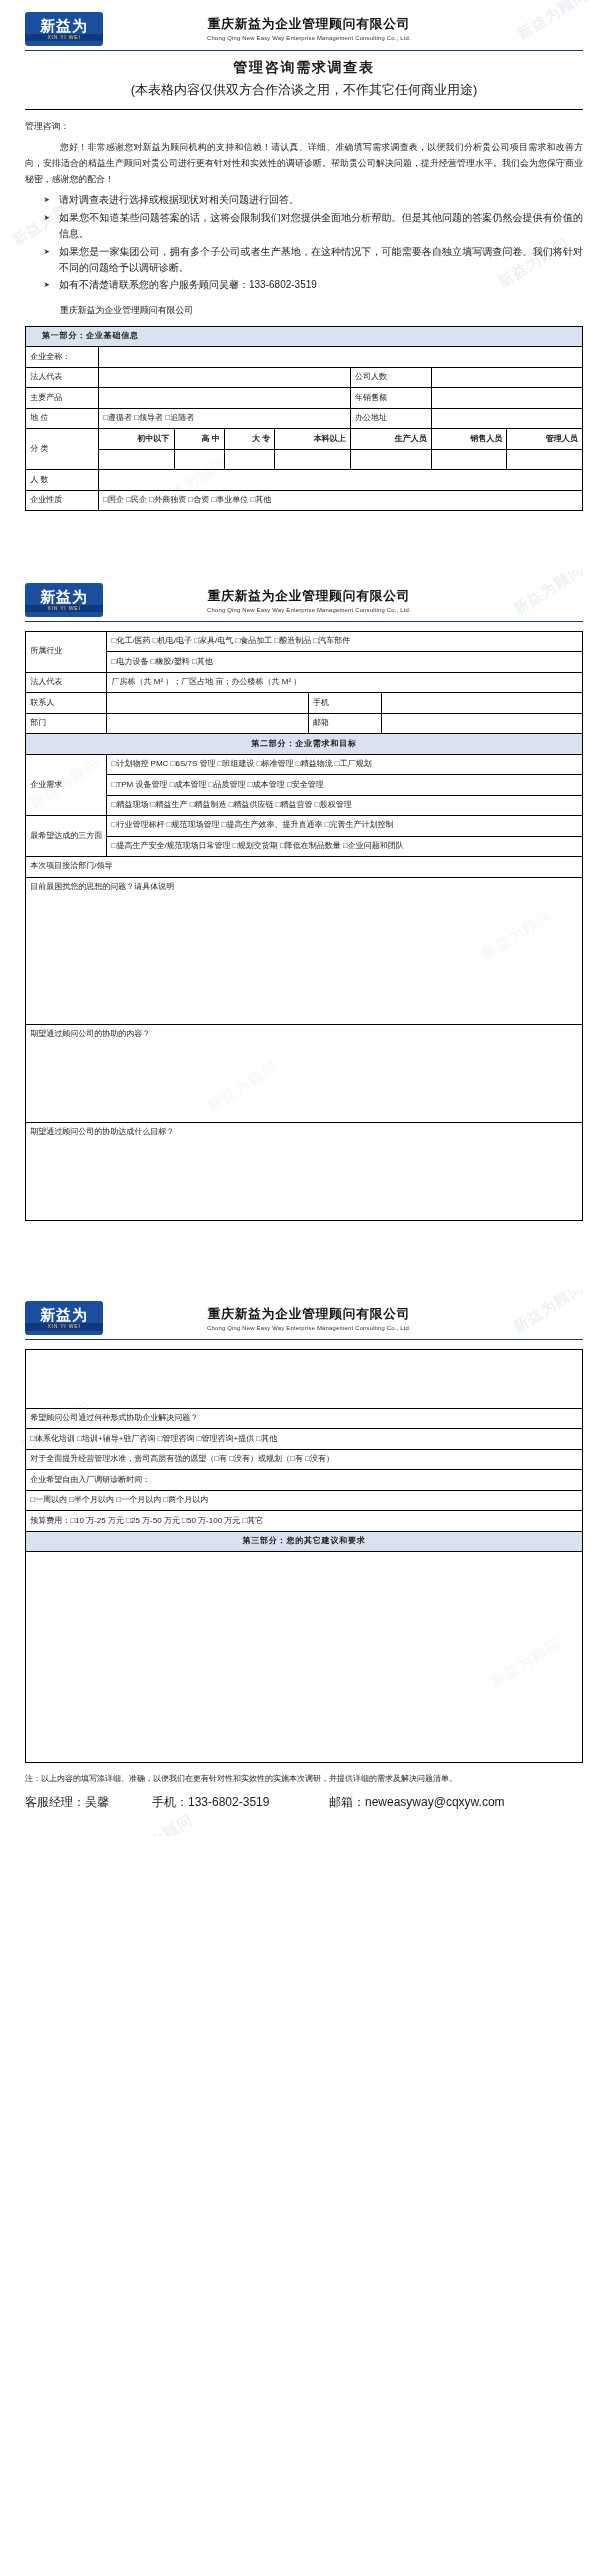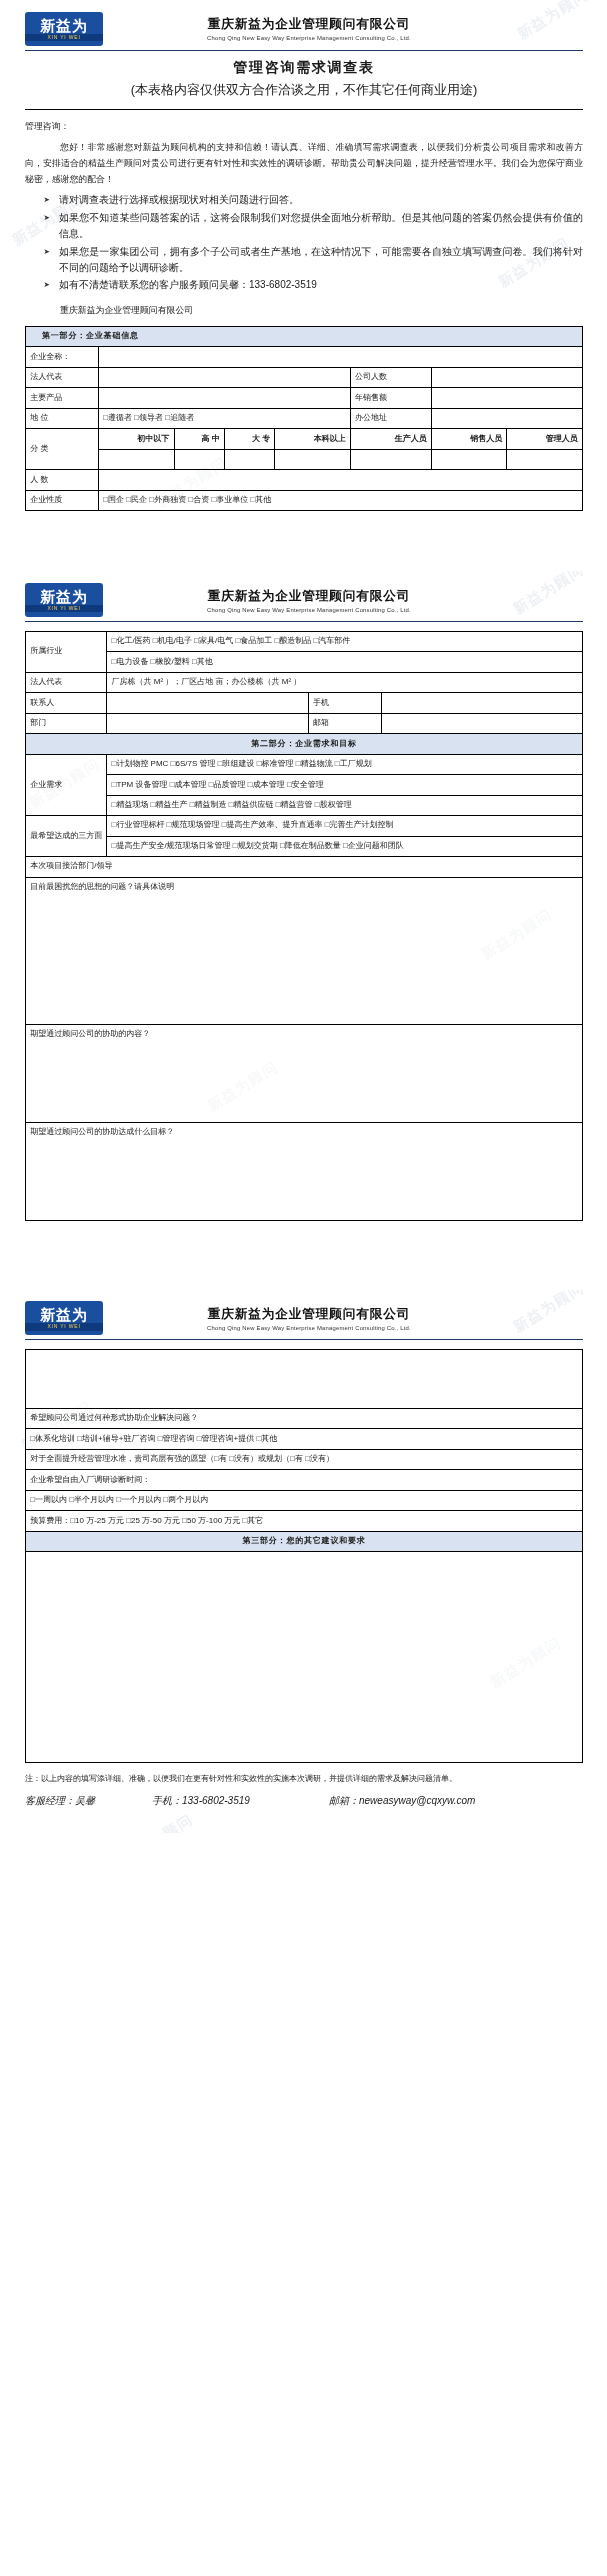--- a/index.html
+++ b/index.html
@@ -174,25 +174,24 @@
   .note {
     font-size: 8px;
     line-height: 14.3px;
     margin-top: 8.4px;
     position: relative;
     z-index: 2;
     text-align: justify;
   }
   .footer-line {
     display: flex;
-    font-size: 10px;
+    font-size: 12px;
     margin-top: 8.4px;
     position: relative;
     z-index: 2;
-    font-style: italic;
   }
   .footer-line > div { white-space: nowrap; }
   .f1 { width: 127px; }
   .f2 { width: 177px; }
   .f3 { flex: 1; }
 </style>
 </head>
 <body>
 
 <div class="page" style="padding-bottom:25px;">

